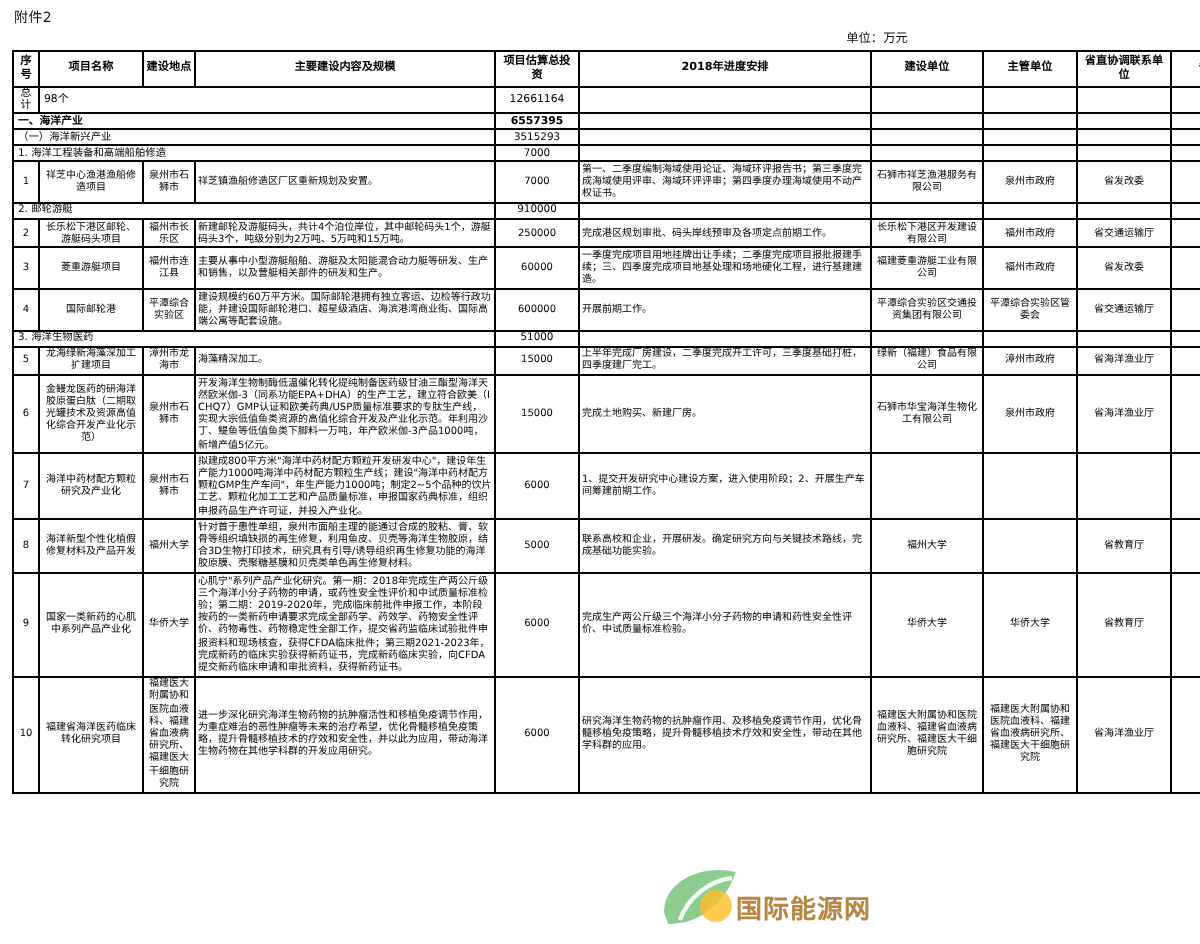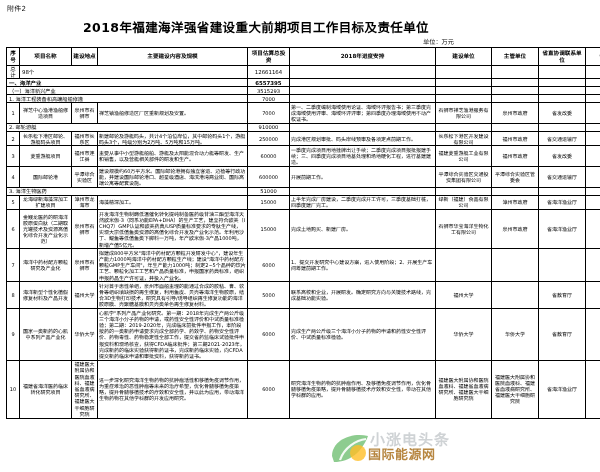--- a/index.html
+++ b/index.html
@@ -130,21 +130,20 @@
     top: 8px;
   }
 </style>
 </head>
 <body>
 
 <div class="page">
 
   <div class="attach-label">附件2</div>
 
-  <div class="doc-title">2018年福建海洋强省建设重大前期项目工作目标及责任单位</div>
 
   <div class="unit-line">单位：万元</div>
 
   <table class="main">
     <colgroup>
       <col class="c-no">
         <col class="c-name">
         <col class="c-place">
         <col class="c-content">
       <col class="c-invest">
@@ -346,17 +345,16 @@
         </tr>
       </tbody>
   </table>
 
   <div class="watermark">
     <svg class="wm-logo" width="44" height="40" viewBox="0 0 44 40">
       <path d="M4 26 C4 10, 24 2, 40 6 C34 22, 22 32, 6 32 Z" fill="#4caf50" opacity="0.75"></path>
       <path d="M12 30 C16 18, 28 10, 38 9" stroke="#ffffff" stroke-width="2.2" fill="none" opacity="0.9"></path>
       <circle cx="30" cy="23" r="8" fill="#ffb300" opacity="0.8"></circle>
     </svg>
-    <div class="wm-text1">小涨电头条</div>
     <div class="wm-text2">国际能源网</div>
   </div>
 
 </div>
 
 </body></html>

